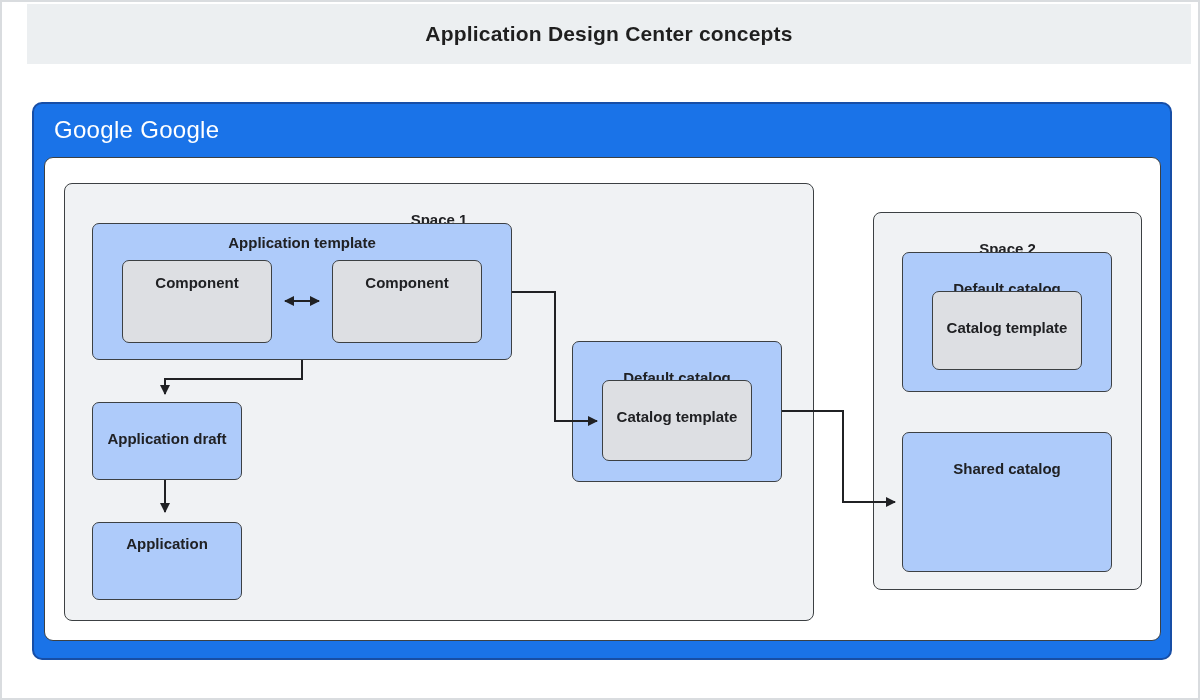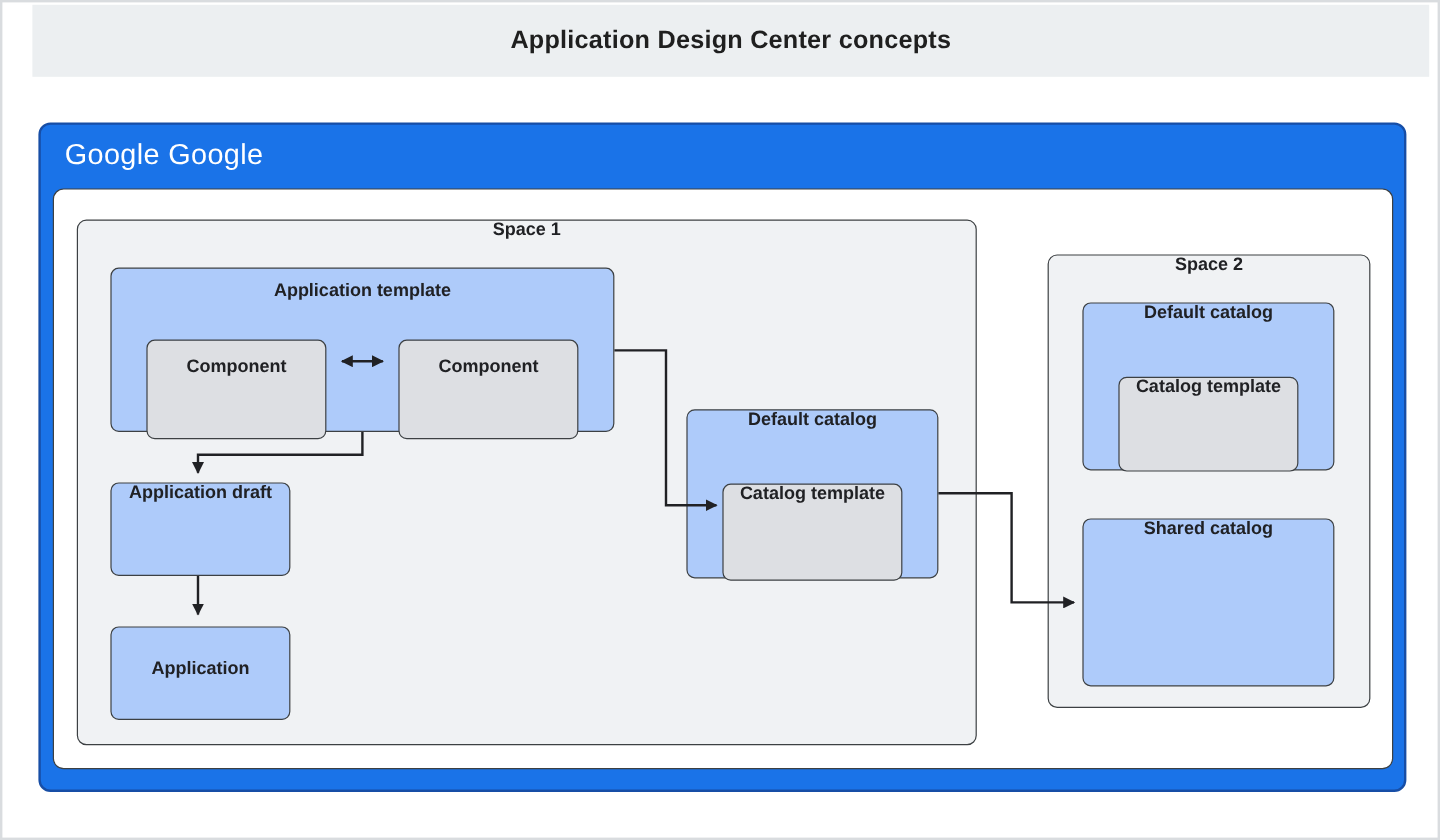--- a/index.html
+++ b/index.html
@@ -25,35 +25,35 @@
   }
   .logo .g{font-weight:400;}
   .logo .c{font-weight:400;margin-left:7px;}
   .inner{
     position:absolute;left:42px;top:155px;width:1117px;height:484px;box-sizing:border-box;
     background:#ffffff;border:1.5px solid var(--border-dark,#3c4043);border-radius:9px;
   }
   .box{
     position:absolute;box-sizing:border-box;
     border:1.5px solid var(--border-dark,#3c4043);border-radius:8px;
-    display:flex;justify-content:center;align-items:flex-start;padding-top:0;
+    display:flex;justify-content:center;align-items:flex-start;padding-top:28px;
   }
   .box .lbl{font-size:15px;font-weight:700;color:#202124;line-height:1.1;white-space:nowrap;}
   .space{background:var(--space-bg,#f0f2f4);}
   .blue{background:var(--light-blue,#aecbfa);border-radius:7px;}
-  .gray{background:var(--box-gray,#dddfe3);border-radius:7px;margin-top:23px;}
+  .gray{background:var(--box-gray,#dddfe3);border-radius:7px;}
 
   
   .space1{left:62px;top:181px;width:750px;height:438px;}
   .space2{left:871px;top:210px;width:269px;height:378px;}
   .app-template{left:90px;top:221px;width:420px;height:137px;padding-top:11px;}
   .comp-l{left:120px;top:258px;width:150px;height:83px;padding-top:14px;}
   .comp-r{left:330px;top:258px;width:150px;height:83px;padding-top:14px;}
   .app-draft{left:90px;top:400px;width:150px;height:78px;}
-  .application{left:90px;top:520px;width:150px;height:78px;padding-top:27px;}
+  .application{left:90px;top:520px;width:150px;height:78px;padding-top:13px;}
   .cat-mid{left:570px;top:339px;width:210px;height:141px;}
   .cat-mid-tpl{left:600px;top:378px;width:150px;height:81px;}
   .s2-cat{left:900px;top:250px;width:210px;height:140px;}
   .s2-cat-tpl{left:930px;top:289px;width:150px;height:79px;}
   .s2-shared{left:900px;top:430px;width:210px;height:140px;}
   .s2-shared-tpl{left:930px;top:470px;width:150px;height:80px;}
 
   .arrows{position:absolute;left:0;top:0;width:1200px;height:700px;pointer-events:none;}
   .arrows path.line{stroke:var(--arrow,#202124);stroke-width:2;fill:none;}
   .arrows .head{fill:var(--arrow,#202124);}

